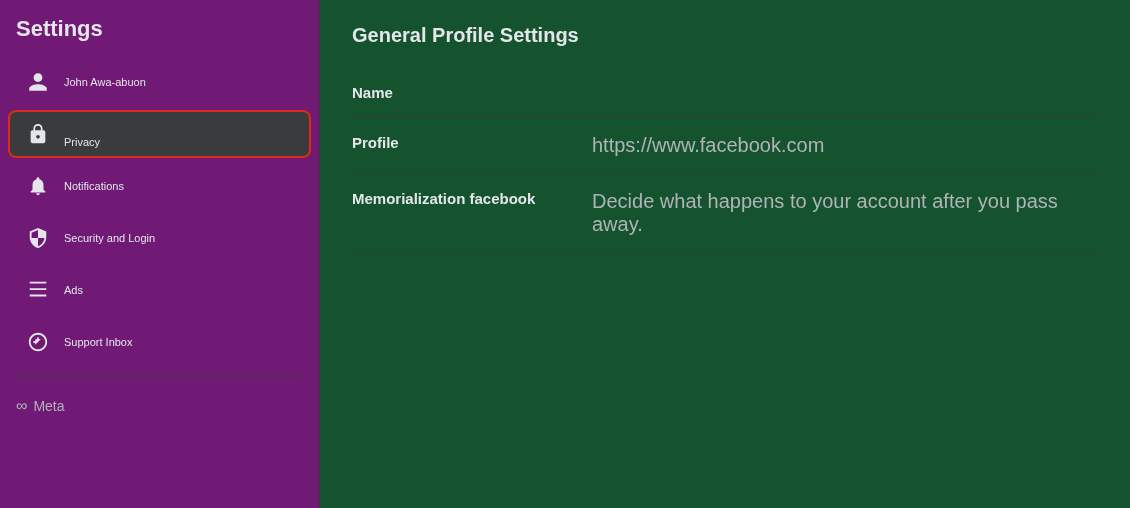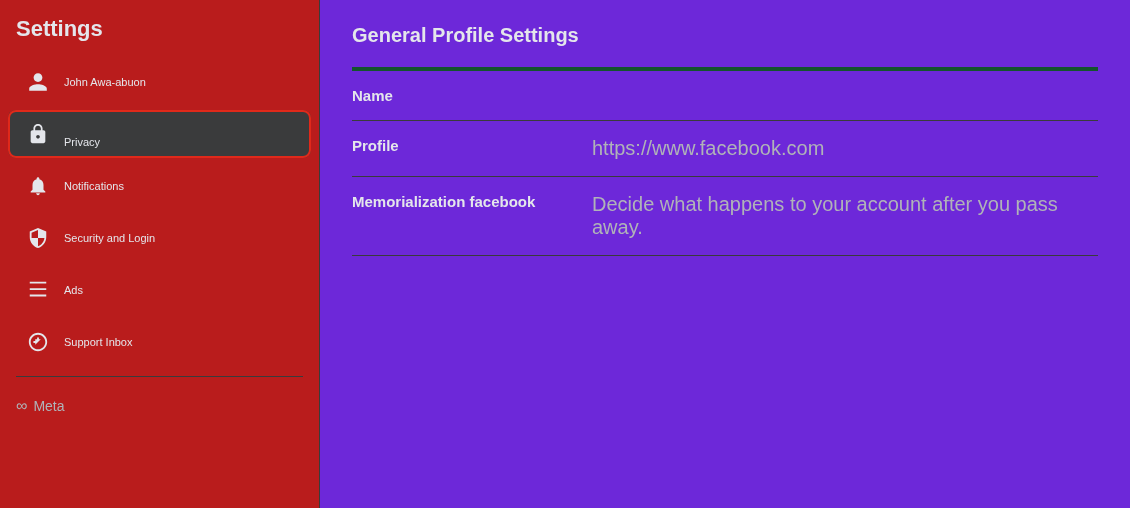--- a/index.html
+++ b/index.html
@@ -10,21 +10,21 @@
       background-color: #1c1c1c;
       font-family: -apple-system, BlinkMacSystemFont, 'Segoe UI', Helvetica, Arial, sans-serif;
       color: #e4e6eb;
       overflow: hidden;
     }
 
     
     .sidebar {
       width: 320px;
       min-width: 320px;
-      background-color: #b91c1c;
+      background-color: #701a75;
       height: 508px;
       display: flex;
       flex-direction: column;
       padding: 16px 0 0 0;
       overflow-y: auto;
       border-right: 1px solid #3a3b3c;
     }
 
     .sidebar-title {
       font-size: 22px;
@@ -97,34 +97,34 @@
     }
 
     .meta-infinity {
       font-size: 16px;
       color: #b0b3b8;
     }
 
     
     .main-content {
       flex: 1;
-      background-color: #6d28d9;
+      background-color: #14532d;
       padding: 24px 32px;
       overflow-y: auto;
     }
 
     .page-title {
       font-size: 20px;
       font-weight: 700;
       color: #e4e6eb;
       margin-bottom: 20px;
     }
 
     .settings-section {
-      border-top: 4px solid #14532d;
+      border-top: 1px solid #14532d;
     }
 
     .settings-row {
       display: flex;
       align-items: flex-start;
       padding: 16px 0;
       border-bottom: 1px solid #3a3b3c;
       gap: 20px;
     }
 

